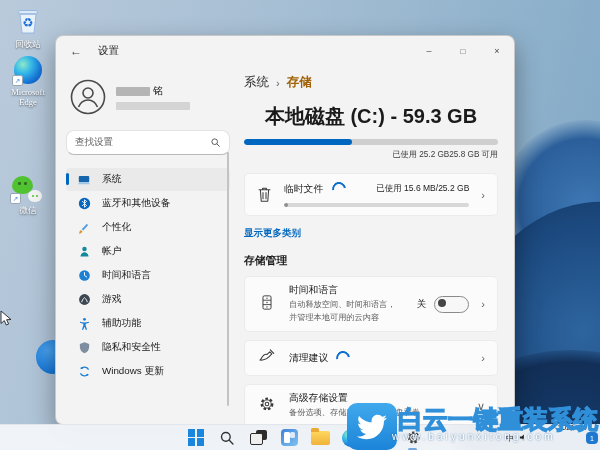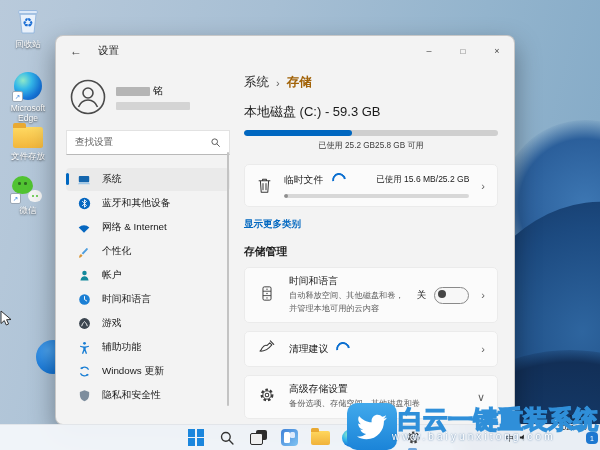--- a/index.html
+++ b/index.html
@@ -6,21 +6,21 @@
   .screen{position:relative;width:600px;height:450px;overflow:hidden;
     font-family:"Liberation Sans","DejaVu Sans",sans-serif;
     background:linear-gradient(105deg,#b9cadb 0%,#a7bfd4 38%,#93b4cd 68%,#7fa7c5 100%);}
   
   .petal{position:absolute;border-radius:50%;}
   .petal.p1{right:-120px;top:200px;width:260px;height:300px;background:radial-gradient(ellipse at 45% 45%,#2e659f 0%,#1c4a80 45%,#153b6b 68%,rgba(21,59,107,0) 72%);transform:rotate(18deg);}
   .petal.p2{right:-70px;top:120px;width:170px;height:170px;background:radial-gradient(circle,#3d77b3 0%,#2b5f9b 55%,rgba(43,95,155,0) 72%);}
   .petal.p3{right:-90px;bottom:-60px;width:240px;height:160px;background:radial-gradient(ellipse,#143a69 0%,#122f57 60%,rgba(18,47,87,0) 75%);}
   
   .dicon{position:absolute;left:4px;width:48px;display:flex;flex-direction:column;align-items:center;gap:3px;cursor:default;}
-  .dicon .lbl{font-size:8.5px;color:#fff;text-shadow:0 1px 2px rgba(0,0,0,.65);text-align:center;line-height:1.2;}
+  .dicon .lbl{font-size:8.5px;color:#fff;text-shadow:0 1px 2px rgba(0,0,0,.65);text-align:center;line-height:1.2;font-family:Liberation Serif, serif;}
   .shortcut{position:absolute;left:-2px;bottom:-2px;width:9px;height:9px;background:#fff;border:0.5px solid #9aa7b5;border-radius:2px;font-size:6.5px;color:#1c6fd4;display:flex;align-items:center;justify-content:center;}
   .edge-ball{width:28px;height:28px;border-radius:50%;background:radial-gradient(circle at 32% 30%,#8fe8c8 0%,#35b9e9 32%,#1676d8 66%,#0a4fae 100%);position:relative;}
   .folder-ic{width:30px;height:21px;position:relative;background:linear-gradient(#ffd962,#f2b63b);border-radius:2.5px;margin-top:5px;}
   .folder-ic::before{content:"";position:absolute;top:-4px;left:0;width:13px;height:5px;background:#e9a932;border-radius:2px 2px 0 0;}
   .wechat-ic{width:32px;height:26px;position:relative;}
   .wc-big{position:absolute;left:0;top:0;width:21px;height:18px;background:#51c332;border-radius:50% 50% 50% 50%/55% 55% 45% 45%;}
   .wc-big i,.wc-small i{position:absolute;width:2.5px;height:2.5px;border-radius:50%;background:#2e6b22;}
   .wc-small{position:absolute;right:2px;bottom:0;width:14px;height:12px;background:#f5f5f5;border-radius:50%/55%;}
   .wc-small i{background:#51c332;width:2px;height:2px;}
   .float-ball{position:absolute;left:36px;top:340px;width:34px;height:34px;border-radius:50%;background:radial-gradient(circle at 35% 30%,#4aa2ef,#1677d8 70%);z-index:1;}
@@ -33,37 +33,37 @@
   .ctrls{margin-left:auto;display:flex;height:100%;}
   .ctrl{width:34px;height:100%;display:flex;align-items:center;justify-content:center;font-size:9px;color:#4a4a4a;}
   .ctrl.max{font-size:8px;}
   .wbody{flex:1;display:flex;min-height:0;}
   
   .sidebar{width:180px;flex:none;padding:2px 6px 0 10px;box-sizing:border-box;position:relative;}
   .profile{display:flex;align-items:center;gap:10px;padding:6px 4px 0;height:46px;}
   .redact1{width:34px;height:9px;background:#b5b5b5;border-radius:1px;display:inline-block;vertical-align:middle;}
   .redact2{width:74px;height:8px;background:#d4d4d4;border-radius:1px;margin-top:4px;}
   .pname{font-size:10px;color:#1a1a1a;display:flex;align-items:center;gap:3px;}
-  .searchbox{margin-top:10px;height:23px;background:#fff;border:1px solid #e2e2e2;border-bottom-color:#b9b9b9;border-radius:0;display:flex;align-items:center;padding:0 8px;}
+  .searchbox{margin-top:10px;height:23px;background:#fff;border:1px solid #e2e2e2;border-bottom-color:#b9b9b9;border-radius:8px;display:flex;align-items:center;padding:0 8px;}
   .searchbox .ph{flex:1;font-size:9.5px;color:#616161;}
   .nav{margin-top:13px;display:flex;flex-direction:column;gap:1px;}
   .nav-item{height:23px;display:flex;align-items:center;gap:11px;padding:0 11px;border-radius:4px;font-size:9.8px;color:#1a1a1a;position:relative;}
   .nav-item.sel{background:#eaeaea;}
   .nav-item.sel::before{content:"";position:absolute;left:0;top:5px;width:3px;height:12px;border-radius:2px;background:#0067c0;}
   .nico{width:14px;height:14px;flex:none;display:flex;align-items:center;justify-content:center;}
   .sb-scroll{position:absolute;right:7px;top:86px;width:2px;height:254px;background:#c3c3c3;border-radius:1px;}
   
   .main{flex:1;padding:8px 16px 0 8px;min-width:0;}
   .crumb{font-size:12.5px;color:#2b2b2b;display:flex;align-items:center;gap:7px;}
   .crumb .sep{color:#5f5f5f;font-size:11px;}
   .crumb .cur{font-weight:bold;color:#a16207;}
-  .disk-title{font-size:13px;font-weight:normal;color:#1a1a1a;margin:12px 0 9px;}
+  .disk-title{font-size:20px;font-weight:bold;color:#1a1a1a;margin:12px 0 9px;text-align:center;}
   .disk-bar{height:6px;border-radius:3px;background:#cfcfcf;overflow:hidden;}
   .disk-bar i{display:block;height:100%;background:#0067c0;border-radius:3px;}
-  .disk-labels{display:flex;justify-content:center;font-size:8.2px;color:#3c3c3c;margin-top:4px;}
+  .disk-labels{display:flex;justify-content:flex-end;font-size:8.2px;color:#3c3c3c;margin-top:4px;}
   .card{background:#fbfbfb;border:1px solid #ebebeb;border-radius:5px;box-sizing:border-box;}
   .temp-card{margin-top:13px;padding:8px 12px;display:flex;align-items:center;gap:12px;}
   .temp-mid{flex:1;min-width:0;}
   .trow{display:flex;align-items:center;gap:9px;}
   .ttitle{font-size:9.8px;color:#1a1a1a;}
   .spin{width:10px;height:10px;border:2px solid transparent;border-top-color:#0b6fd0;border-left-color:#0b6fd0;border-radius:50%;transform:rotate(35deg);flex:none;}
   .tusage{margin-left:auto;font-size:8.5px;color:#1a1a1a;}
   .temp-bar{margin-top:7px;height:4px;background:#d8d8d8;border-radius:2px;position:relative;overflow:hidden;}
   .temp-bar i{position:absolute;left:0;top:0;bottom:0;width:4px;background:#8f8f8f;border-radius:2px;}
   .chev{color:#5f5f5f;font-size:11px;flex:none;}
@@ -115,32 +115,28 @@
 
   <div class="dicon" style="top:6px;">
     <svg width="30" height="30" viewBox="0 0 24 24">
       <rect x="4.6" y="3.6" width="14.8" height="2.6" rx="0.8" fill="#dde9f8" stroke="#8fb4dd" stroke-width="0.7"></rect>
       <path d="M5.6 6.6h12.8l-1.6 15H7.2z" fill="#e9f1fb" stroke="#8fb4dd" stroke-width="0.7"></path>
       <text x="12" y="17" font-size="10" fill="#1d70d6" text-anchor="middle">♻</text>
     </svg>
     <span class="lbl">回收站</span>
   </div>
 
-  <div class="dicon" style="top:72px;">
+  <div class="dicon" style="top:56px;">
     <span style="position:relative;">
       <span class="edge-ball" style="display:block;"></span>
       <span class="shortcut">↗</span>
     </span>
     <span class="lbl">Microsoft Edge</span>
   </div>
 
-  <div class="dicon" style="top:122px;">
-    <span class="folder-ic"></span>
-    <span class="lbl">文件存放</span>
-  </div>
 
   <div class="dicon" style="top:176px;">
     <span class="wechat-ic">
       <span class="wc-big">
           <i style="left:6px;top:6px;"></i>
           <i style="left:12px;top:6px;"></i>
         </span>
       <span class="wc-small">
           <i style="left:4px;top:4.5px;"></i>
           <i style="left:8px;top:4.5px;"></i>
@@ -208,28 +204,20 @@
               <svg width="13" height="13" viewBox="0 0 14 14">
                   <circle cx="7" cy="7" r="6.1" fill="#0667c0"></circle>
                   <path d="M4.8 4.6 L9.2 9.2 L7 11 V3 L9.2 4.8 L4.8 9.4" stroke="#fff" stroke-width="0.95" fill="none" stroke-linejoin="round" stroke-linecap="round"></path>
                 </svg>
             </span>
             <span>蓝牙和其他设备</span>
           </div>
           <div class="nav-item">
             <span class="nico">
               <svg width="14" height="14" viewBox="0 0 14 14">
-                  <path d="M7 11.8 L1.7 6.4 a7.6 7.6 0 0 1 10.6 0 Z" fill="#0667c0"></path>
-                </svg>
-            </span>
-            <span>网络 &amp; Internet</span>
-          </div>
-          <div class="nav-item">
-            <span class="nico">
-              <svg width="14" height="14" viewBox="0 0 14 14">
                   <path d="M2 12.8c1.9-.3 2.8-1 3.5-2.3L3.9 8.9C2.7 9.7 2.3 11 2 12.8z" fill="#d99536"></path>
                   <path d="M4.7 8.2 9.4 3.2c.5-.6 1.9.7 1.4 1.3L6.2 9.6z" fill="#4e9ede"></path>
                 </svg>
             </span>
             <span>个性化</span>
           </div>
           <div class="nav-item">
             <span class="nico">
               <svg width="13" height="13" viewBox="0 0 14 14">
                   <circle cx="7" cy="4.3" r="2.4" fill="#12899c"></circle>
@@ -257,39 +245,39 @@
             <span>游戏</span>
           </div>
           <div class="nav-item">
             <span class="nico">
               <svg width="13" height="13" viewBox="0 0 14 14">
                   <circle cx="7" cy="2.5" r="1.5" fill="#1b7fd4"></circle>
                   <path d="M2.4 5.1c1.7.5 3 .7 4.6.7s2.9-.2 4.6-.7l.3 1.2-3.6 1v2.2l1.5 3.9-1.3.5L7 10.6 5.5 13.9l-1.3-.5 1.5-3.9V7.3l-3.6-1z" fill="#1b7fd4"></path>
                 </svg>
             </span>
             <span>辅助功能</span>
+          </div>
+          <div class="nav-item">
+            <span class="nico">
+              <svg width="13" height="13" viewBox="0 0 14 14">
+                  <path d="M7 1.3l5 1.9v3c0 3.6-2 5.9-5 7.1-3-1.2-5-3.5-5-7.1v-3z" fill="#7e8e9e"></path>
+                </svg>
+            </span>
+            <span>隐私和安全性</span>
           </div>
           <div class="nav-item">
             <span class="nico">
               <svg width="13" height="13" viewBox="0 0 14 14">
                   <path d="M11.4 5A5 5 0 0 0 3.1 4.2" stroke="#1b7fd4" stroke-width="1.3" fill="none"></path>
                   <path d="M3 1.8v2.6h2.6z" fill="#1b7fd4"></path>
                   <path d="M2.6 9a5 5 0 0 0 8.3.8" stroke="#1b7fd4" stroke-width="1.3" fill="none"></path>
                   <path d="M11 12.2V9.6H8.4z" fill="#1b7fd4"></path>
                 </svg>
             </span>
             <span>Windows 更新</span>
-          </div>
-          <div class="nav-item">
-            <span class="nico">
-              <svg width="13" height="13" viewBox="0 0 14 14">
-                  <path d="M7 1.3l5 1.9v3c0 3.6-2 5.9-5 7.1-3-1.2-5-3.5-5-7.1v-3z" fill="#7e8e9e"></path>
-                </svg>
-            </span>
-            <span>隐私和安全性</span>
           </div>
         </div>
         <div class="sb-scroll"></div>
       </div>
 
       <div class="main">
         <div class="crumb">
           <span>系统</span>
           <span class="sep">›</span>
           <span class="cur">存储</span>
@@ -332,21 +320,21 @@
                 <line x1="3.4" y1="6.4" x2="12.6" y2="6.4" stroke="#3a3a3a" stroke-width="1"></line>
                 <line x1="3.4" y1="11.4" x2="12.6" y2="11.4" stroke="#3a3a3a" stroke-width="1"></line>
                 <circle cx="8" cy="4" r="0.8" fill="#3a3a3a"></circle>
                 <circle cx="8" cy="9" r="0.8" fill="#3a3a3a"></circle>
                 <circle cx="8" cy="14" r="0.8" fill="#3a3a3a"></circle>
               </svg>
           </span>
           <div class="mg-mid">
             <div class="mg-title">时间和语言</div>
             <div class="mg-desc">
-              <span>自动释放空间、其他磁盘和卷，</span><br>
+              <span>自动释放空间、时间和语言，</span><br>
               <span>并管理本地可用的云内容</span>
             </div>
           </div>
           <div class="tgl-wrap">
             <span class="tgl-label">关</span>
             <span class="toggle"></span>
           </div>
           <span class="chev">›</span>
         </div>
 

